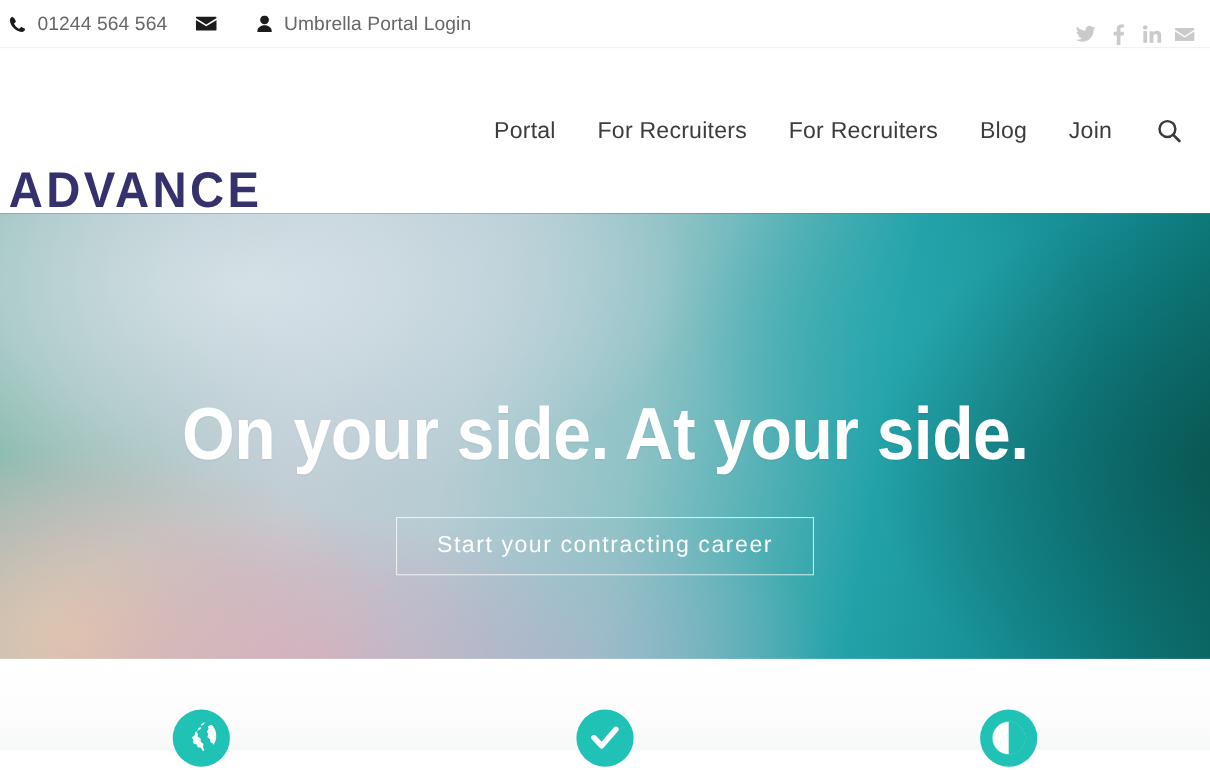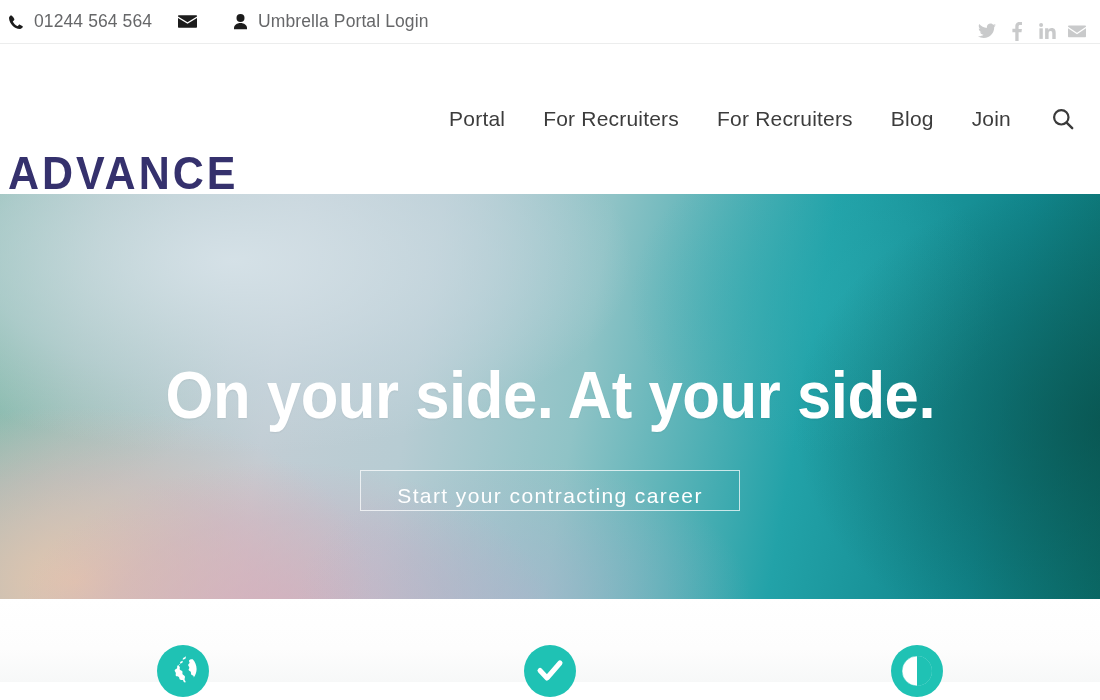--- a/index.html
+++ b/index.html
@@ -126,21 +126,21 @@
   .hero-title {
     font-family:"Liberation Sans", sans-serif;
     font-size:67px; font-weight:bold; color:#ffffff;
     letter-spacing:-0.5px; line-height:1;
     transform:scaleX(0.92); transform-origin:center;
     white-space:nowrap; text-shadow:0 1px 2px rgba(0,0,0,0.06);
   }
   .hero-btn {
     margin-top:42px;
     border:1px solid rgba(255,255,255,0.72);
-    padding:13px 36px 2px 36px;
+    padding:13px 36px 14px 36px;
     color:#ffffff; font-size:21px; letter-spacing:1.4px;
     background:transparent; cursor:pointer;
     font-family:"Liberation Sans", sans-serif;
     white-space:nowrap;
   }
 
   
   .features {
     position:relative; width:100%; height:83px;
     background:linear-gradient(180deg,#ffffff 0%,#fdfdfd 60%,#f7f8f8 100%);

